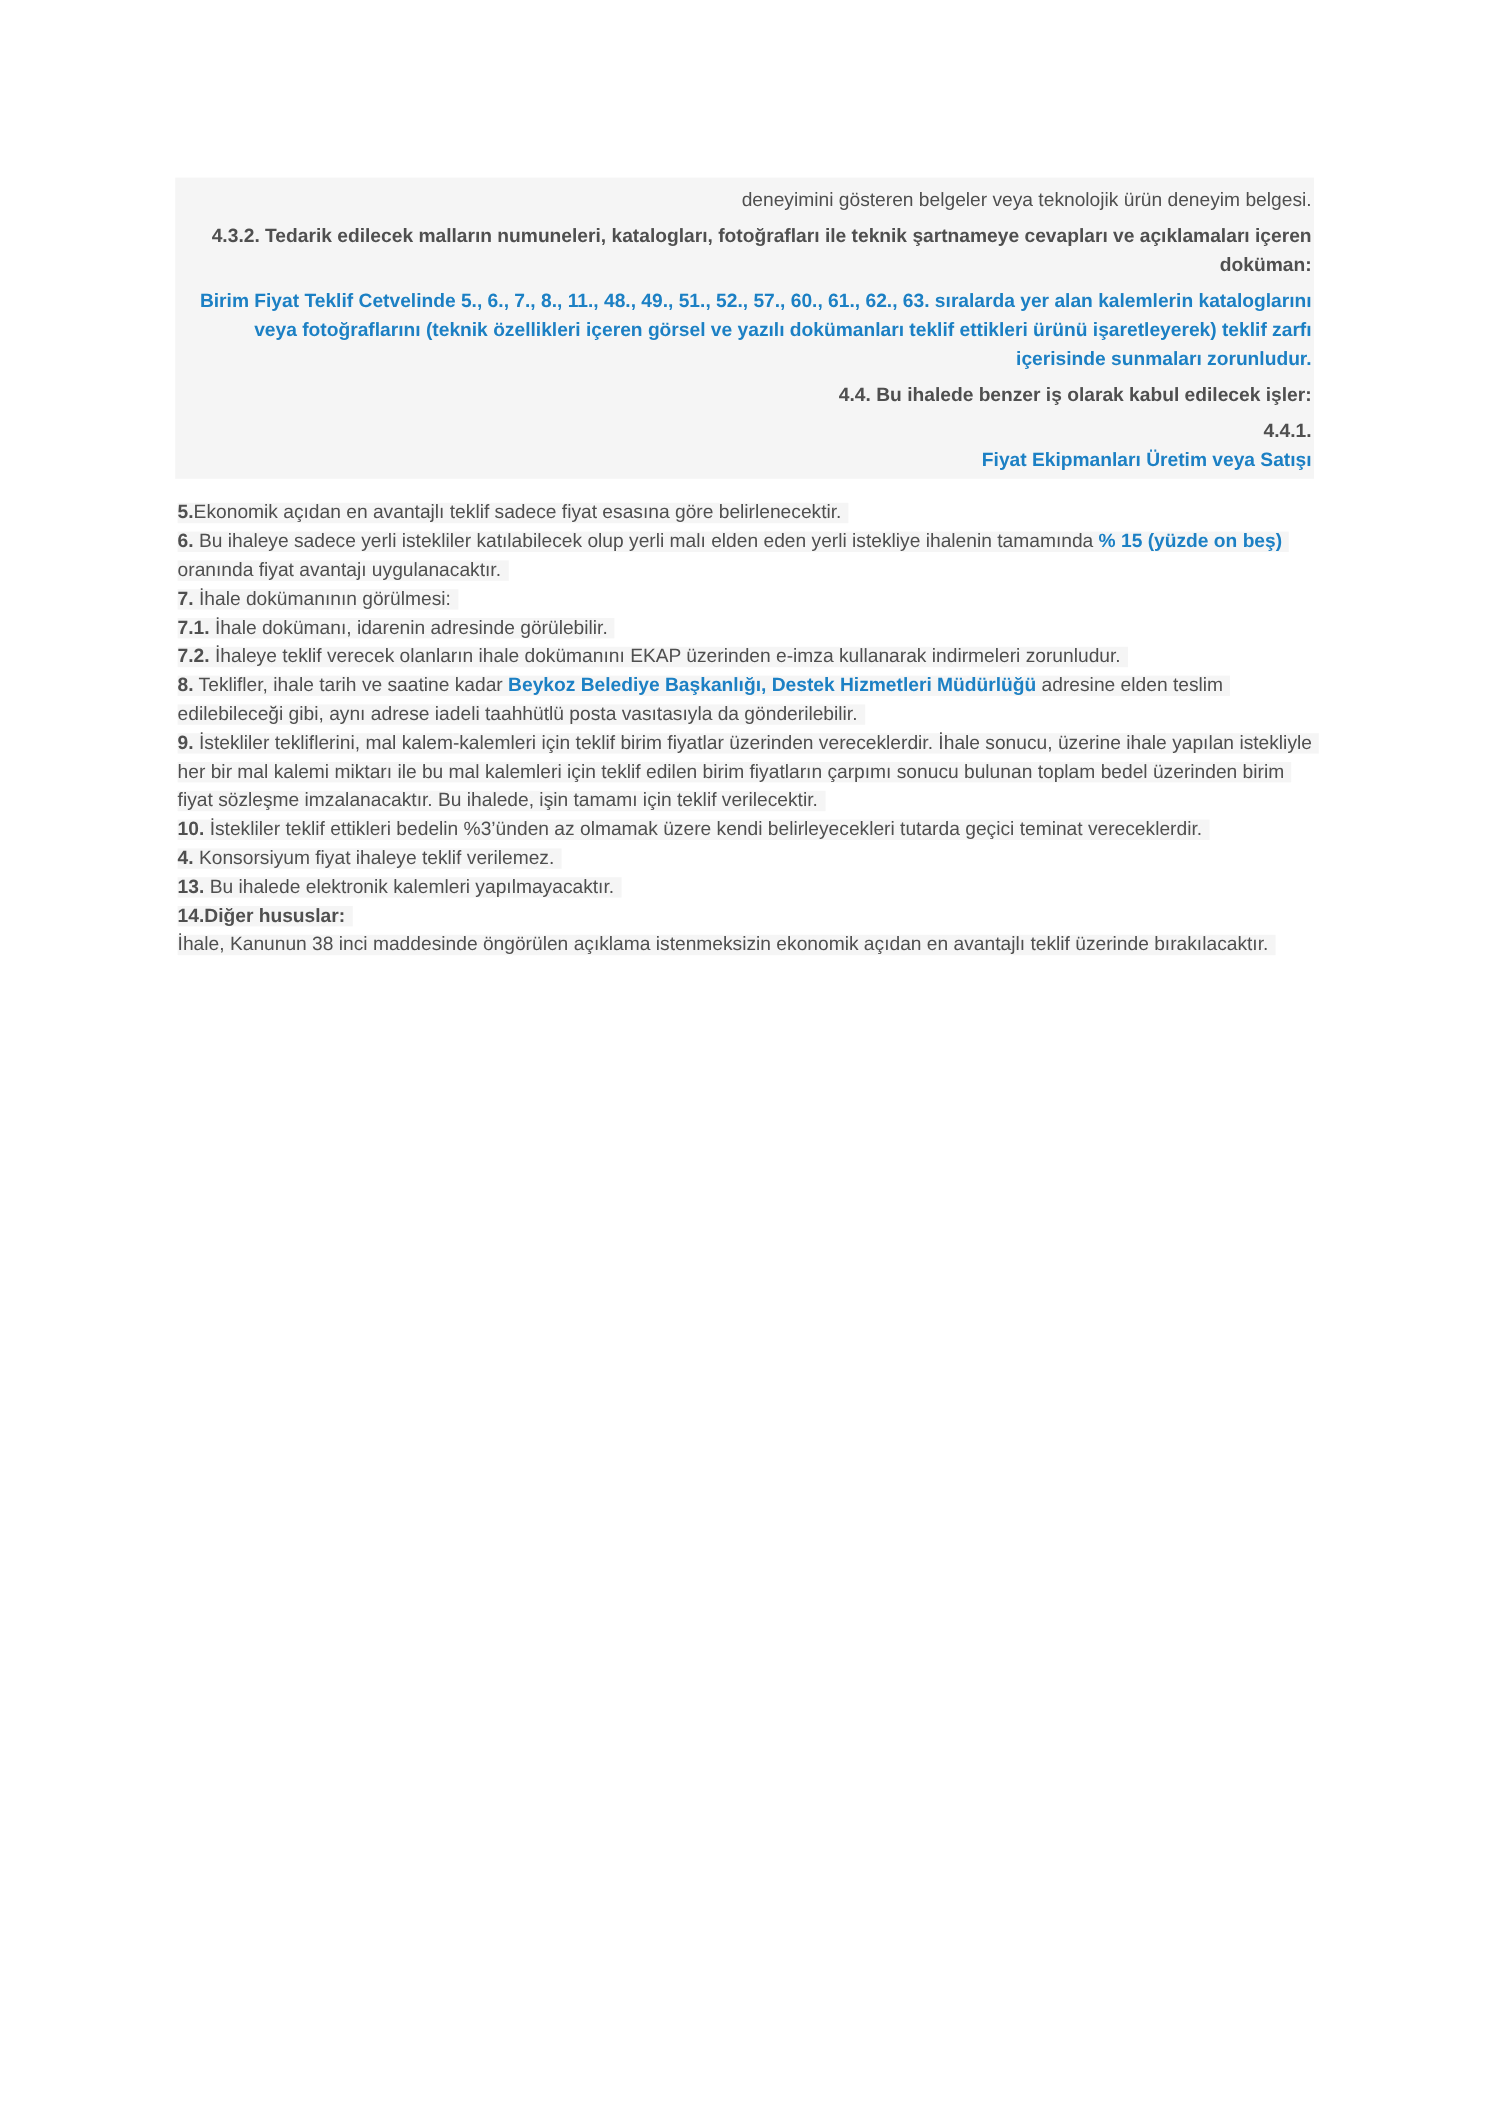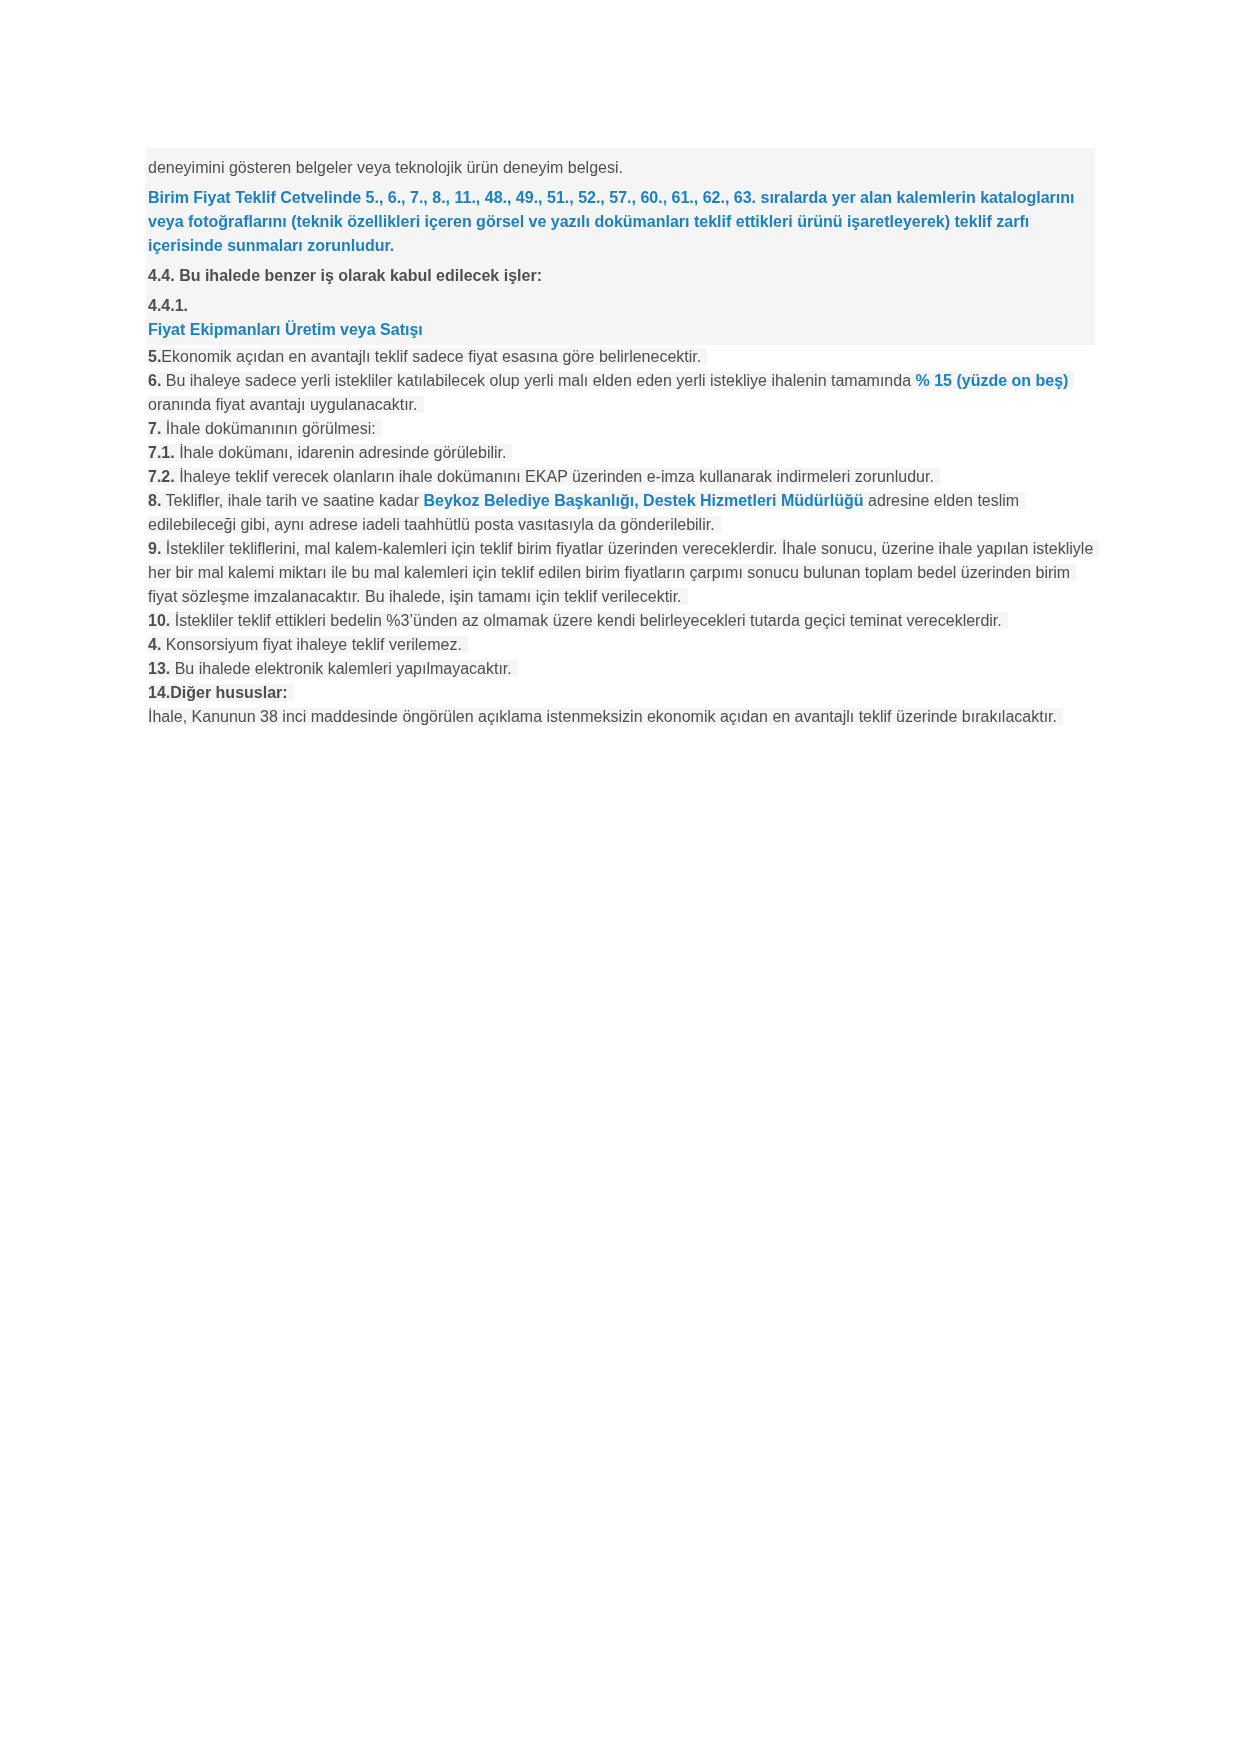--- a/index.html
+++ b/index.html
@@ -22,42 +22,44 @@
     position: absolute;
     left: 146px; top: 148px;
     width: 949px;
     font-size: 16px;
     line-height: 24px;
   }
   .para { margin: 0; }
   .gray-block {
     background: var(--hl);
     padding: 8px 2px 3px 2px;
+    text-align: right;
   }
   .gray-block .para { margin: 0 0 6px 0; }
   .gray-block .para.mb0 { margin-bottom: 0; }
-  .items { margin-top: 0; padding-left: 2px; }
+  .items { margin-top: 17px; padding-left: 2px; }
   .items .para { margin: 0; }
   .hl {
     background: var(--hl);
     padding-right: 6px;
     box-decoration-break: clone;
     -webkit-box-decoration-break: clone;
   }
   .run.b  { font-weight: bold; }
   .run.bb { font-weight: bold; color: var(--blue); }
   .para.justify { text-align: justify; }
 </style>
 </head>
 <body>
 
 <div class="doc">
 
   <section class="gray-block">
     <p class="para"><span class="run r">deneyimini gösteren belgeler veya teknolojik ürün deneyim belgesi.</span></p>
+    <p class="para"><span class="run b">4.3.2. Tedarik edilecek malların numuneleri, katalogları, fotoğrafları ile teknik şartnameye cevapları ve açıklamaları içeren doküman:</span></p>
     <p class="para"><span class="run bb">Birim Fiyat Teklif Cetvelinde  5., 6., 7., 8., 11., 48., 49., 51., 52., 57., 60., 61., 62., 63. sıralarda yer alan kalemlerin kataloglarını veya fotoğraflarını (teknik özellikleri içeren görsel ve yazılı dokümanları teklif ettikleri ürünü işaretleyerek) teklif zarfı içerisinde sunmaları zorunludur.</span></p>
     <p class="para"><span class="run b">4.4. Bu ihalede benzer iş olarak kabul edilecek işler:</span></p>
     <p class="para mb0"><span class="run b">4.4.1.</span></p>
     <p class="para mb0"><span class="run bb">Fiyat Ekipmanları Üretim veya Satışı</span></p>
   </section>
 
   <section class="items">
     <p class="para"><span class="hl"><span class="run b">5.</span><span class="run r">Ekonomik açıdan en avantajlı teklif sadece fiyat esasına göre belirlenecektir.</span></span></p>
 
     <p class="para"><span class="hl"><span class="run b">6.</span><span class="run r"> Bu ihaleye sadece yerli istekliler katılabilecek olup yerli malı elden eden yerli istekliye ihalenin tamamında </span><span class="run bb">% 15 (yüzde on beş)</span><span class="run r"> oranında fiyat avantajı uygulanacaktır.</span></span></p>

